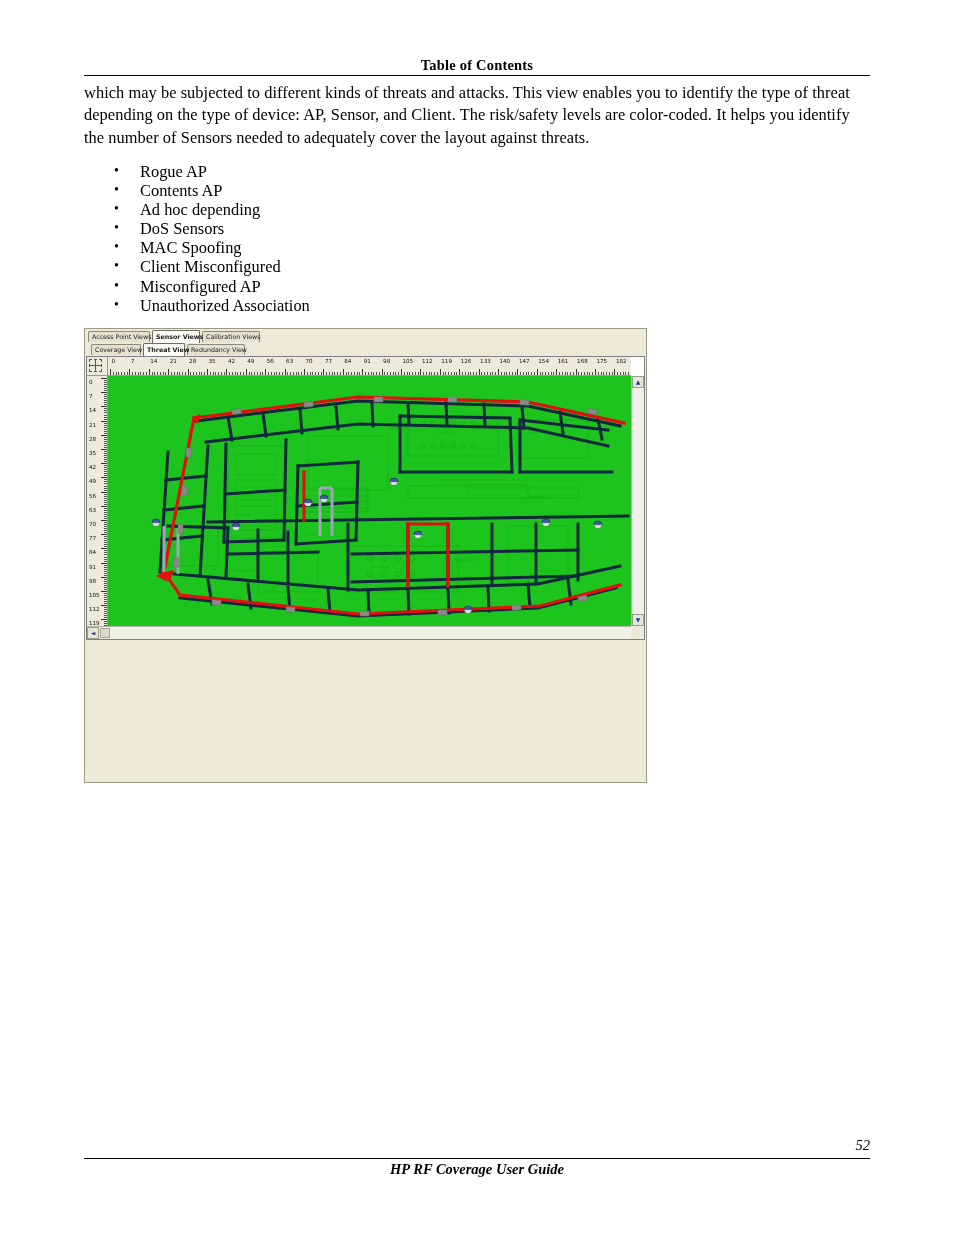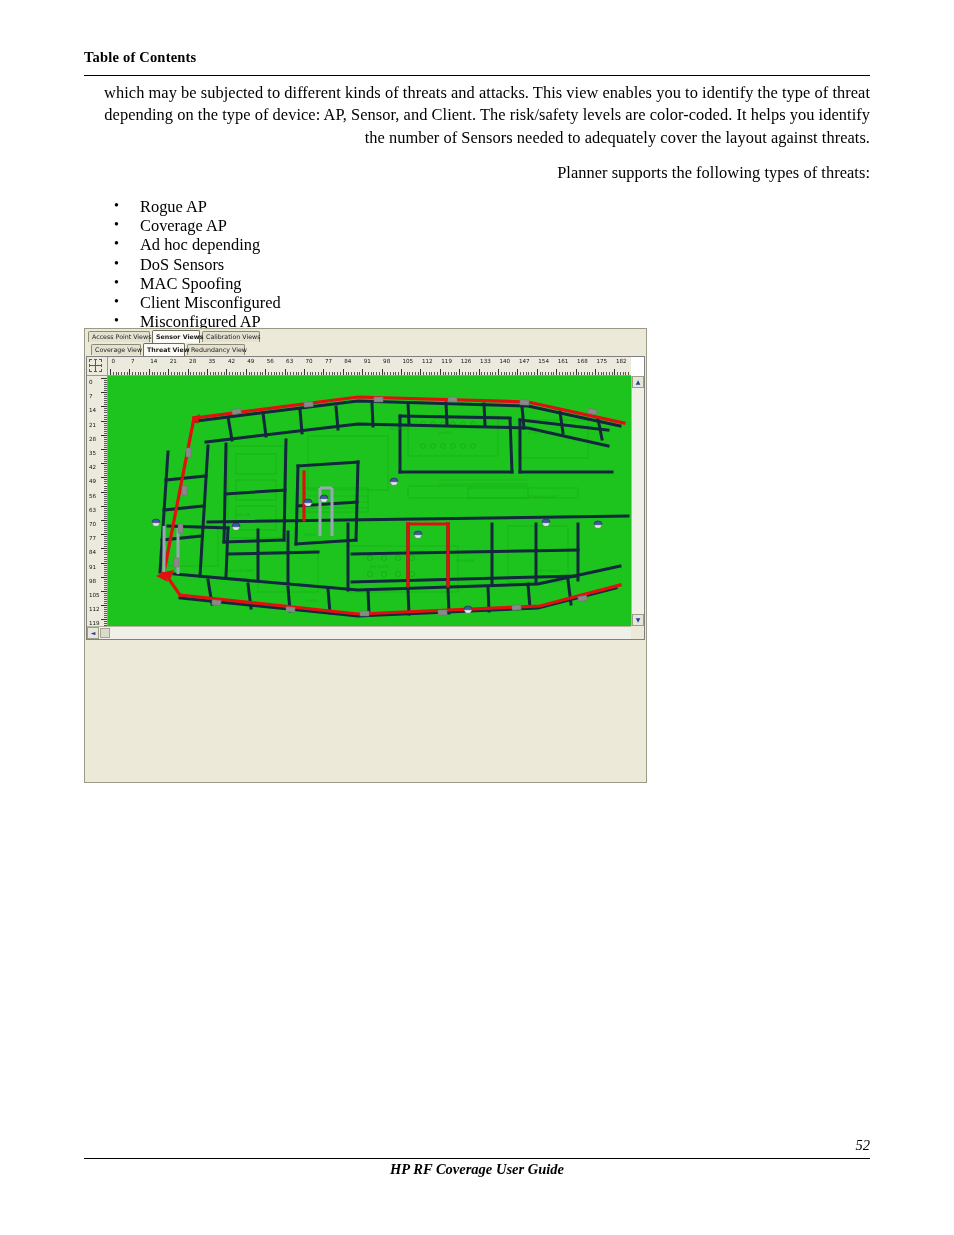--- a/index.html
+++ b/index.html
@@ -14,23 +14,23 @@
     position: relative;
     font-family: "Liberation Serif", "DejaVu Serif", serif;
     color: #000000;
     overflow: hidden;
   }
 
   
   .page-header {
     position: absolute;
     left: 84px;
-    top: 48px;
+    top: 56px;
     width: 786px;
-    text-align: left;
+    text-align: center;
   }
   .page-header .hdr-text {
     font-family: "Liberation Serif", "DejaVu Serif", serif;
     font-weight: bold;
     font-size: 14.5px;
     letter-spacing: 0.2px;
   }
   .rule-top {
     position: absolute;
     left: 84px;
@@ -43,21 +43,21 @@
   
   .body-block {
     position: absolute;
     left: 84px;
     top: 82px;
     width: 786px;
   }
   .para {
     font-size: 16.4px;
     line-height: 1.36;
-    text-align: right;
+    text-align: left;
     margin: 0 0 13px 0;
     letter-spacing: 0.05px;
   }
 
   
   .bullet-list {
     margin: 0;
     padding: 0;
     list-style: none;
   }
@@ -417,29 +417,28 @@
 </head>
 <body>
 
 <div class="page-header">
   <span class="hdr-text">Table of Contents</span>
 </div>
 <div class="rule-top"></div>
 
 <div class="body-block">
   <p class="para">which may be subjected to different kinds of threats and attacks. This view enables you to identify the type of threat depending on the type of device: AP, Sensor, and Client. The risk/safety levels are color-coded. It helps you identify the number of Sensors needed to adequately cover the layout against threats.</p>
-  <p class="para">Planner supports the following types of threats:</p>
   <ul class="bullet-list">
     <li class="bullet-item">
       <span class="bullet-dot">•</span>
       <span>Rogue AP</span>
     </li>
     <li class="bullet-item">
       <span class="bullet-dot">•</span>
-      <span>Coverage AP</span>
+      <span>Contents AP</span>
     </li>
     <li class="bullet-item">
       <span class="bullet-dot">•</span>
       <span>Ad hoc depending</span>
     </li>
     <li class="bullet-item">
       <span class="bullet-dot">•</span>
       <span>DoS Sensors</span>
     </li>
     <li class="bullet-item">

